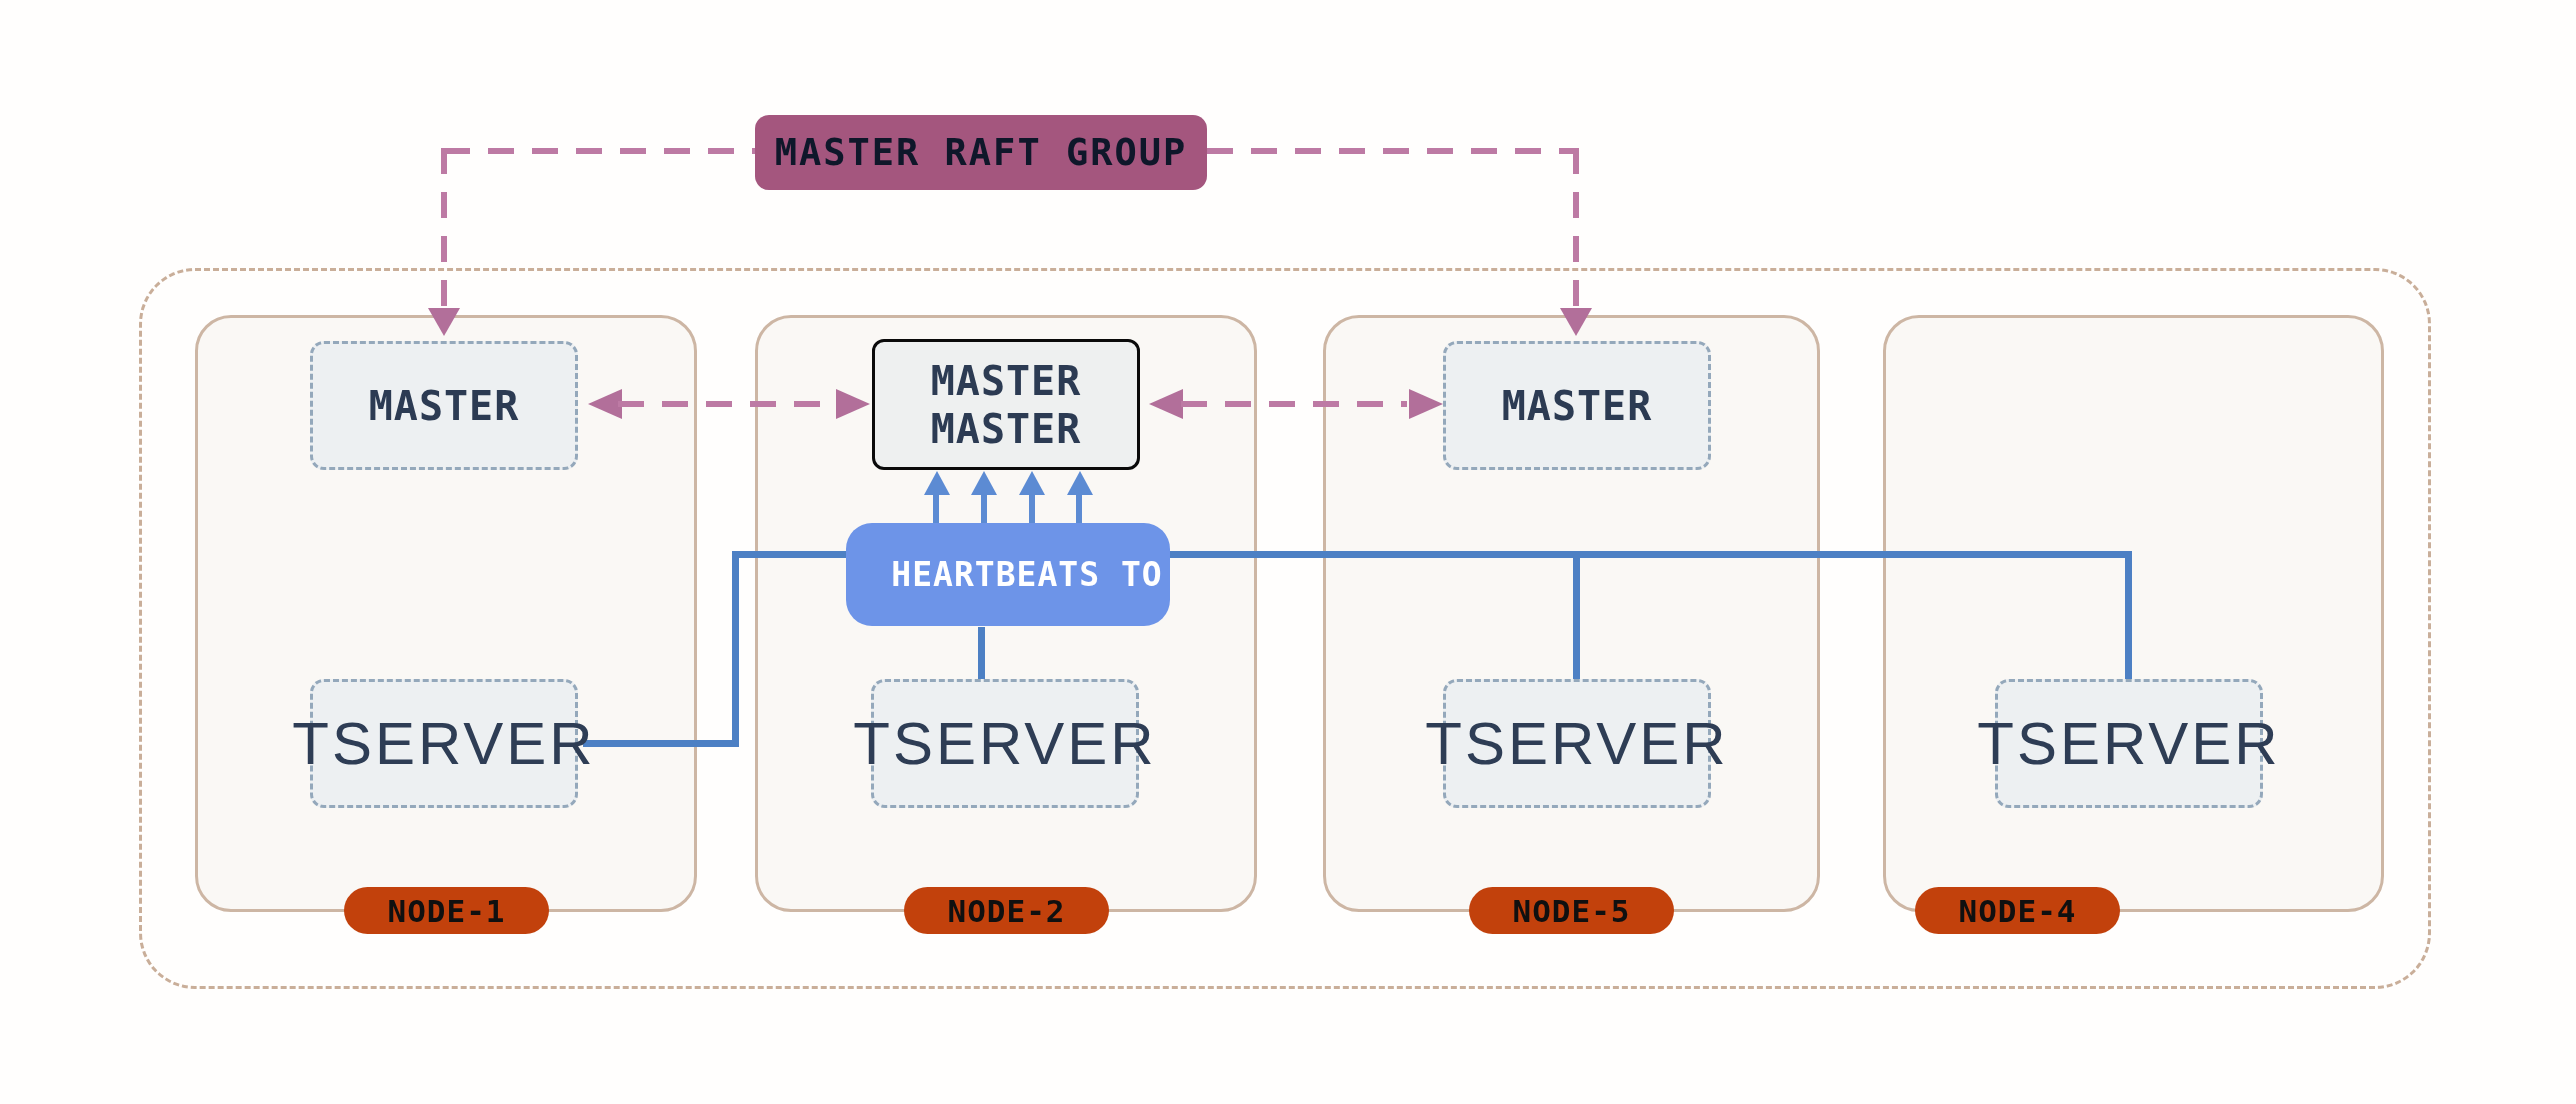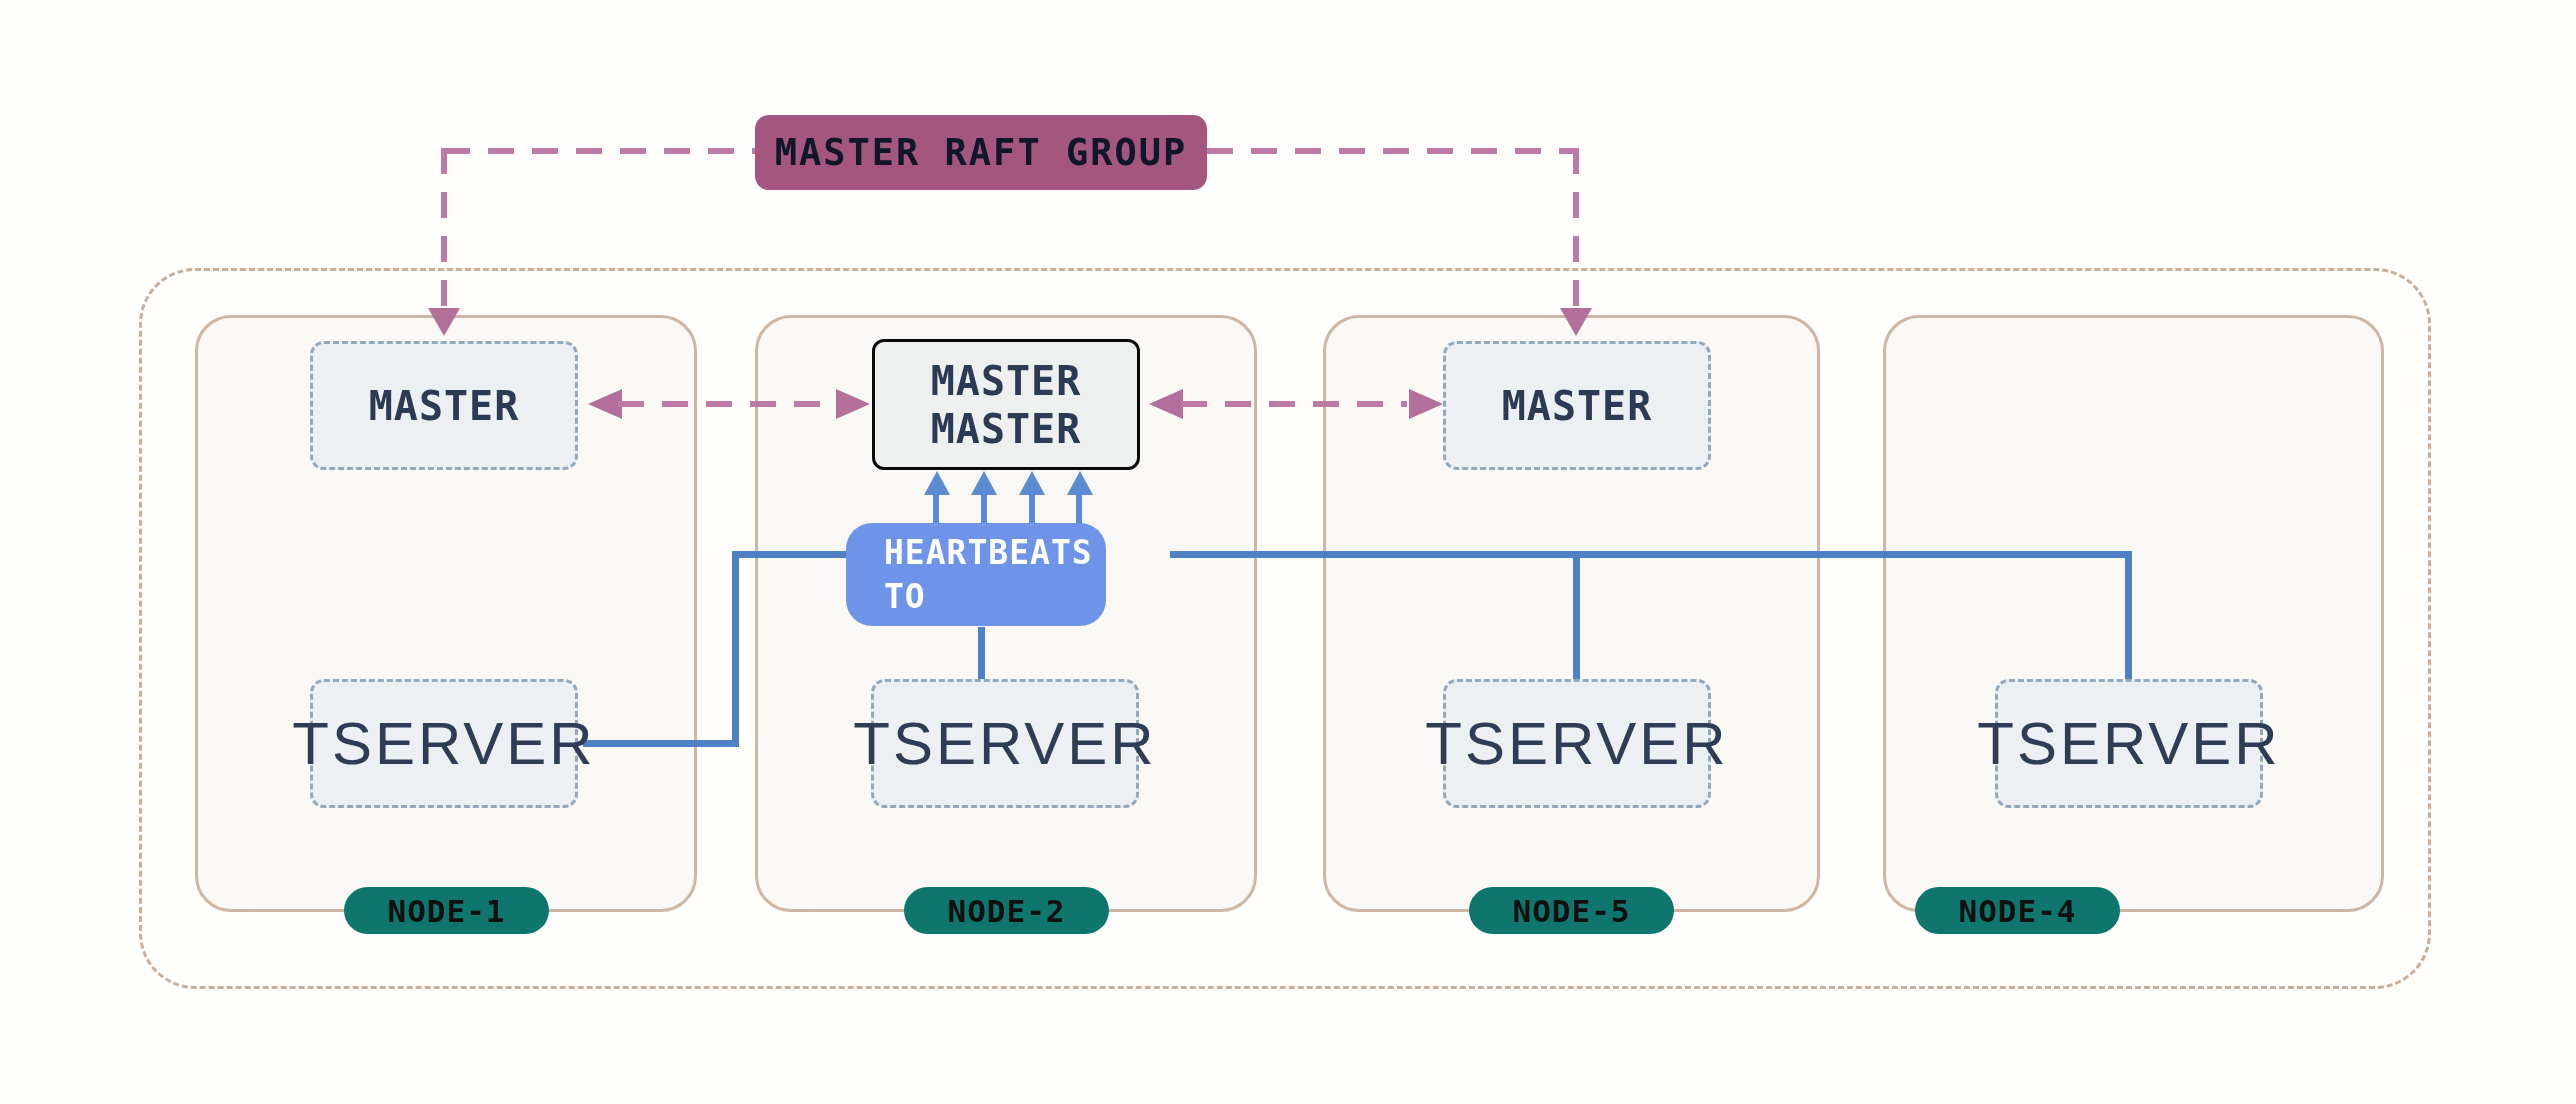--- a/index.html
+++ b/index.html
@@ -11,21 +11,21 @@
   .outer{left:139px;top:268px;width:2292px;height:721px;border:3px dashed #c9ae99;border-radius:56px;}
 
   
   .node{top:315px;height:597px;border:3px solid #cdb6a4;border-radius:36px;background:#faf8f5;}
   .node1{left:195px;width:502px;}
   .node2{left:755px;width:502px;}
   .node3{left:1323px;width:497px;}
   .node4{left:1883px;width:501px;}
 
   
-  .pill{top:887px;width:205px;height:47px;background:#0f766e;border-radius:24px;
+  .pill{top:887px;width:205px;height:47px;background:#c2410c;border-radius:24px;
         display:flex;align-items:center;justify-content:center;
         font-weight:bold;font-size:31px;letter-spacing:1px;color:#101010;}
 
   
   .comp{width:268px;height:129px;border:3px dashed #94a8bb;border-radius:14px;background:#edf0f2;
         display:flex;align-items:center;justify-content:center;}
   .comp-label{font-weight:bold;font-size:40px;letter-spacing:1px;color:#2c3b53;}
   .tserver-label{font-family:"Liberation Sans",sans-serif;font-weight:400;font-size:60px;
                  letter-spacing:3px;color:#2e3d55;}
 
@@ -33,21 +33,21 @@
   .leader{left:872px;top:339px;width:268px;height:131px;border:3px solid #0a0a0a;border-radius:12px;
           background:#eef0f0;display:flex;flex-direction:column;align-items:center;justify-content:center;}
   .leader div{font-weight:bold;font-size:40px;letter-spacing:1px;color:#2c3b53;line-height:48px;}
 
   
   .raft{left:755px;top:115px;width:452px;height:75px;background:#a4567e;border-radius:14px;
         display:flex;align-items:center;justify-content:center;}
   .raft span{color:#0f172a;font-weight:bold;font-size:37px;letter-spacing:2px;}
 
   
-  .hb{left:846px;top:523px;width:260px;height:103px;background:#6d94e8;border-radius:26px;
+  .hb{left:846px;top:523px;width:324px;height:103px;background:#6d94e8;border-radius:26px;
       display:flex;flex-direction:column;align-items:center;justify-content:center;padding-left:38px;}
   .hb div{color:#ffffff;font-weight:bold;font-size:33px;letter-spacing:1px;line-height:44px;}
 
   
   .bl{background:#4d80c4;}
 
   
   .pd-h{height:6px;background:repeating-linear-gradient(90deg,#bd7aa4 0 26px,transparent 26px 44px);}
   .pd-v{width:6px;background:repeating-linear-gradient(180deg,#bd7aa4 0 26px,transparent 26px 44px);}
 

